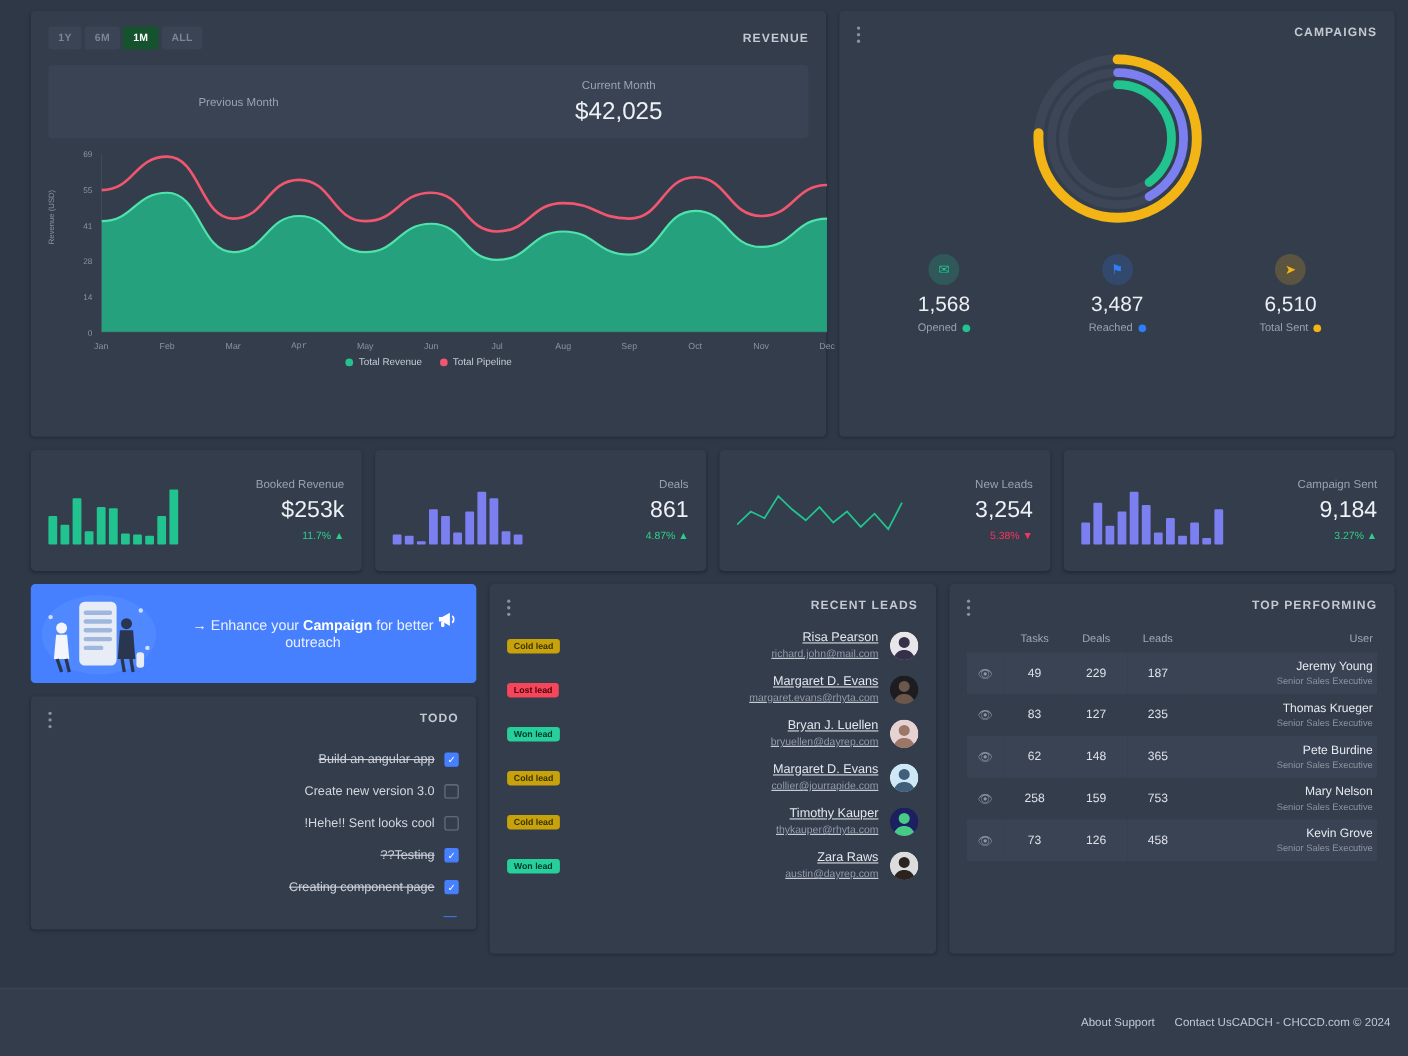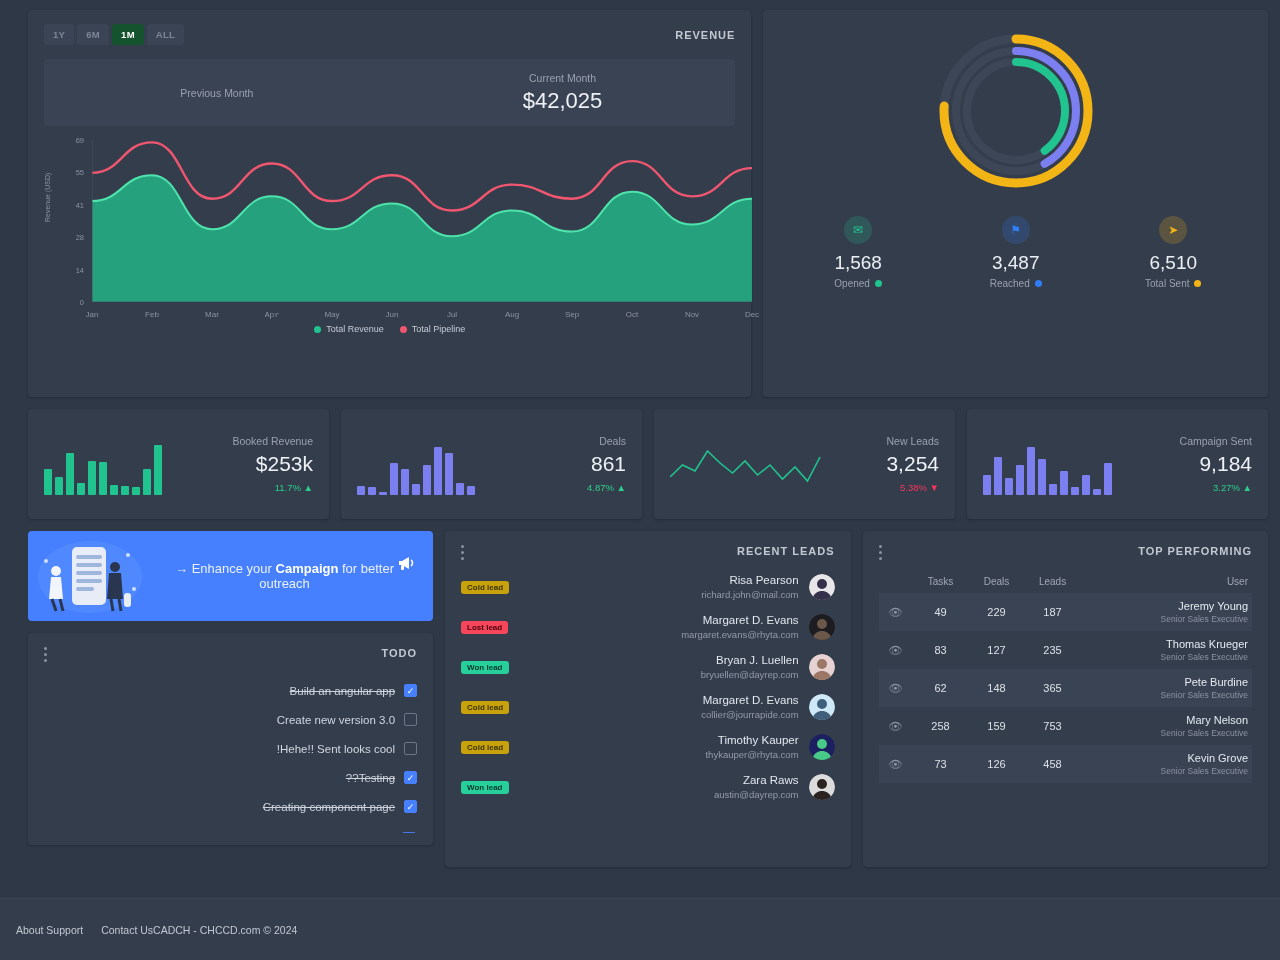--- a/index.html
+++ b/index.html
@@ -107,41 +107,41 @@
   .cb.on { background: #4680ff; border-color: #4680ff; color: #fff; font-size: 9px; }
   .todo-more { text-align: right; padding-right: 2px; margin-top: 4px; color: #4680ff; font-size: 12px; }
 
   .leads-card { width: 410px; height: 336px; padding: 14px 16px; }
   .leads-head { display: flex; align-items: flex-start; justify-content: space-between; }
   .lead-row { display: flex; align-items: center; margin-top: 14px; }
   .badge { font-size: 8px; padding: 2px 6px; border-radius: 3px; font-weight: bold; }
   .badge.cold { background: #c7a20a; color: #3a3300; }
   .badge.lost { background: #f5465c; color: #4c0009; }
   .badge.won  { background: #27d09b; color: #00382a; }
-  .lead-main { flex: 1; text-align: right; padding-right: 10px; }
+  .lead-main { flex: 1; text-align: right; padding-right: 10px; text-decoration: underline; }
   .lead-name { font-size: 11.5px; color: #e3e7ee; }
   .lead-mail { font-size: 9.5px; color: #939bab; margin-top: 3px; }
   .avatar { width: 26px; height: 26px; border-radius: 50%; overflow: hidden; flex: none; }
 
   .top-card { width: 410px; height: 336px; padding: 14px 16px; }
   .top-head { display: flex; align-items: flex-start; justify-content: space-between; }
   table { width: 100%; border-collapse: collapse; margin-top: 10px; }
   th { font-size: 10px; color: #a0a7b5; font-weight: normal; padding: 6px 4px; }
   td { padding: 7px 4px; font-size: 11px; color: #dde1e8; }
   tr.alt td { background: #3a4353; }
   td.eye { width: 34px; text-align: center; color: #8d95a5; font-size: 11px; }
   td.num { text-align: center; width: 56px; }
   td.user { text-align: right; }
   .user-name { font-size: 11px; color: #e6eaf0; }
   .user-role { font-size: 8.5px; color: #8b93a2; margin-top: 2px; }
 
   .footer {
     position: absolute; left: 0; bottom: 0; width: 1280px; height: 62px;
     background: #343d4c; border-top: 1px solid #3d4656;
-    display: flex; align-items: center; justify-content: flex-start;
+    display: flex; align-items: center; justify-content: flex-end;
     padding: 0 16px; font-size: 10.5px; color: #c2c8d2;
   }
   .footer-links { display: flex; gap: 18px; }
 </style>
 </head>
 <body>
 
 <div class="page">
   <div class="grid">
 
@@ -206,20 +206,28 @@
               </div>
               <div class="legend-item">
                 <span class="dot" style="background:#f0566f"></span>
                 <span>Total Pipeline</span>
               </div>
             </div>
         </div>
       </div>
 
       <div class="card campaign-card">
+        <div class="camp-head">
+          <span class="kebab">
+              <i></i>
+              <i></i>
+              <i></i>
+            </span>
+          <div class="card-title">CAMPAIGNS</div>
+        </div>
         <div class="donut-wrap">
           <svg id="donut" width="162" height="162" viewBox="0 0 162 162">
               <circle cx="81" cy="81" r="72" fill="none" stroke="#3d4657" stroke-width="9"></circle>
               <circle cx="81" cy="81" r="72" fill="none" stroke="#f3b415" stroke-width="9" stroke-dasharray="343.81590000886695 452.3893421169302" stroke-linecap="round" transform="rotate(-90 81 81)"></circle>
               <circle cx="81" cy="81" r="60" fill="none" stroke="#3d4657" stroke-width="8"></circle>
               <circle cx="81" cy="81" r="60" fill="none" stroke="#7b7ff0" stroke-width="8" stroke-dasharray="158.33626974092556 376.99111843077515" stroke-linecap="round" transform="rotate(-90 81 81)"></circle>
               <circle cx="81" cy="81" r="49" fill="none" stroke="#3d4657" stroke-width="8"></circle>
               <circle cx="81" cy="81" r="49" fill="none" stroke="#21c38f" stroke-width="8" stroke-dasharray="123.15043202071989 307.8760800517997" stroke-linecap="round" transform="rotate(-90 81 81)"></circle>
             </svg>
         </div>

